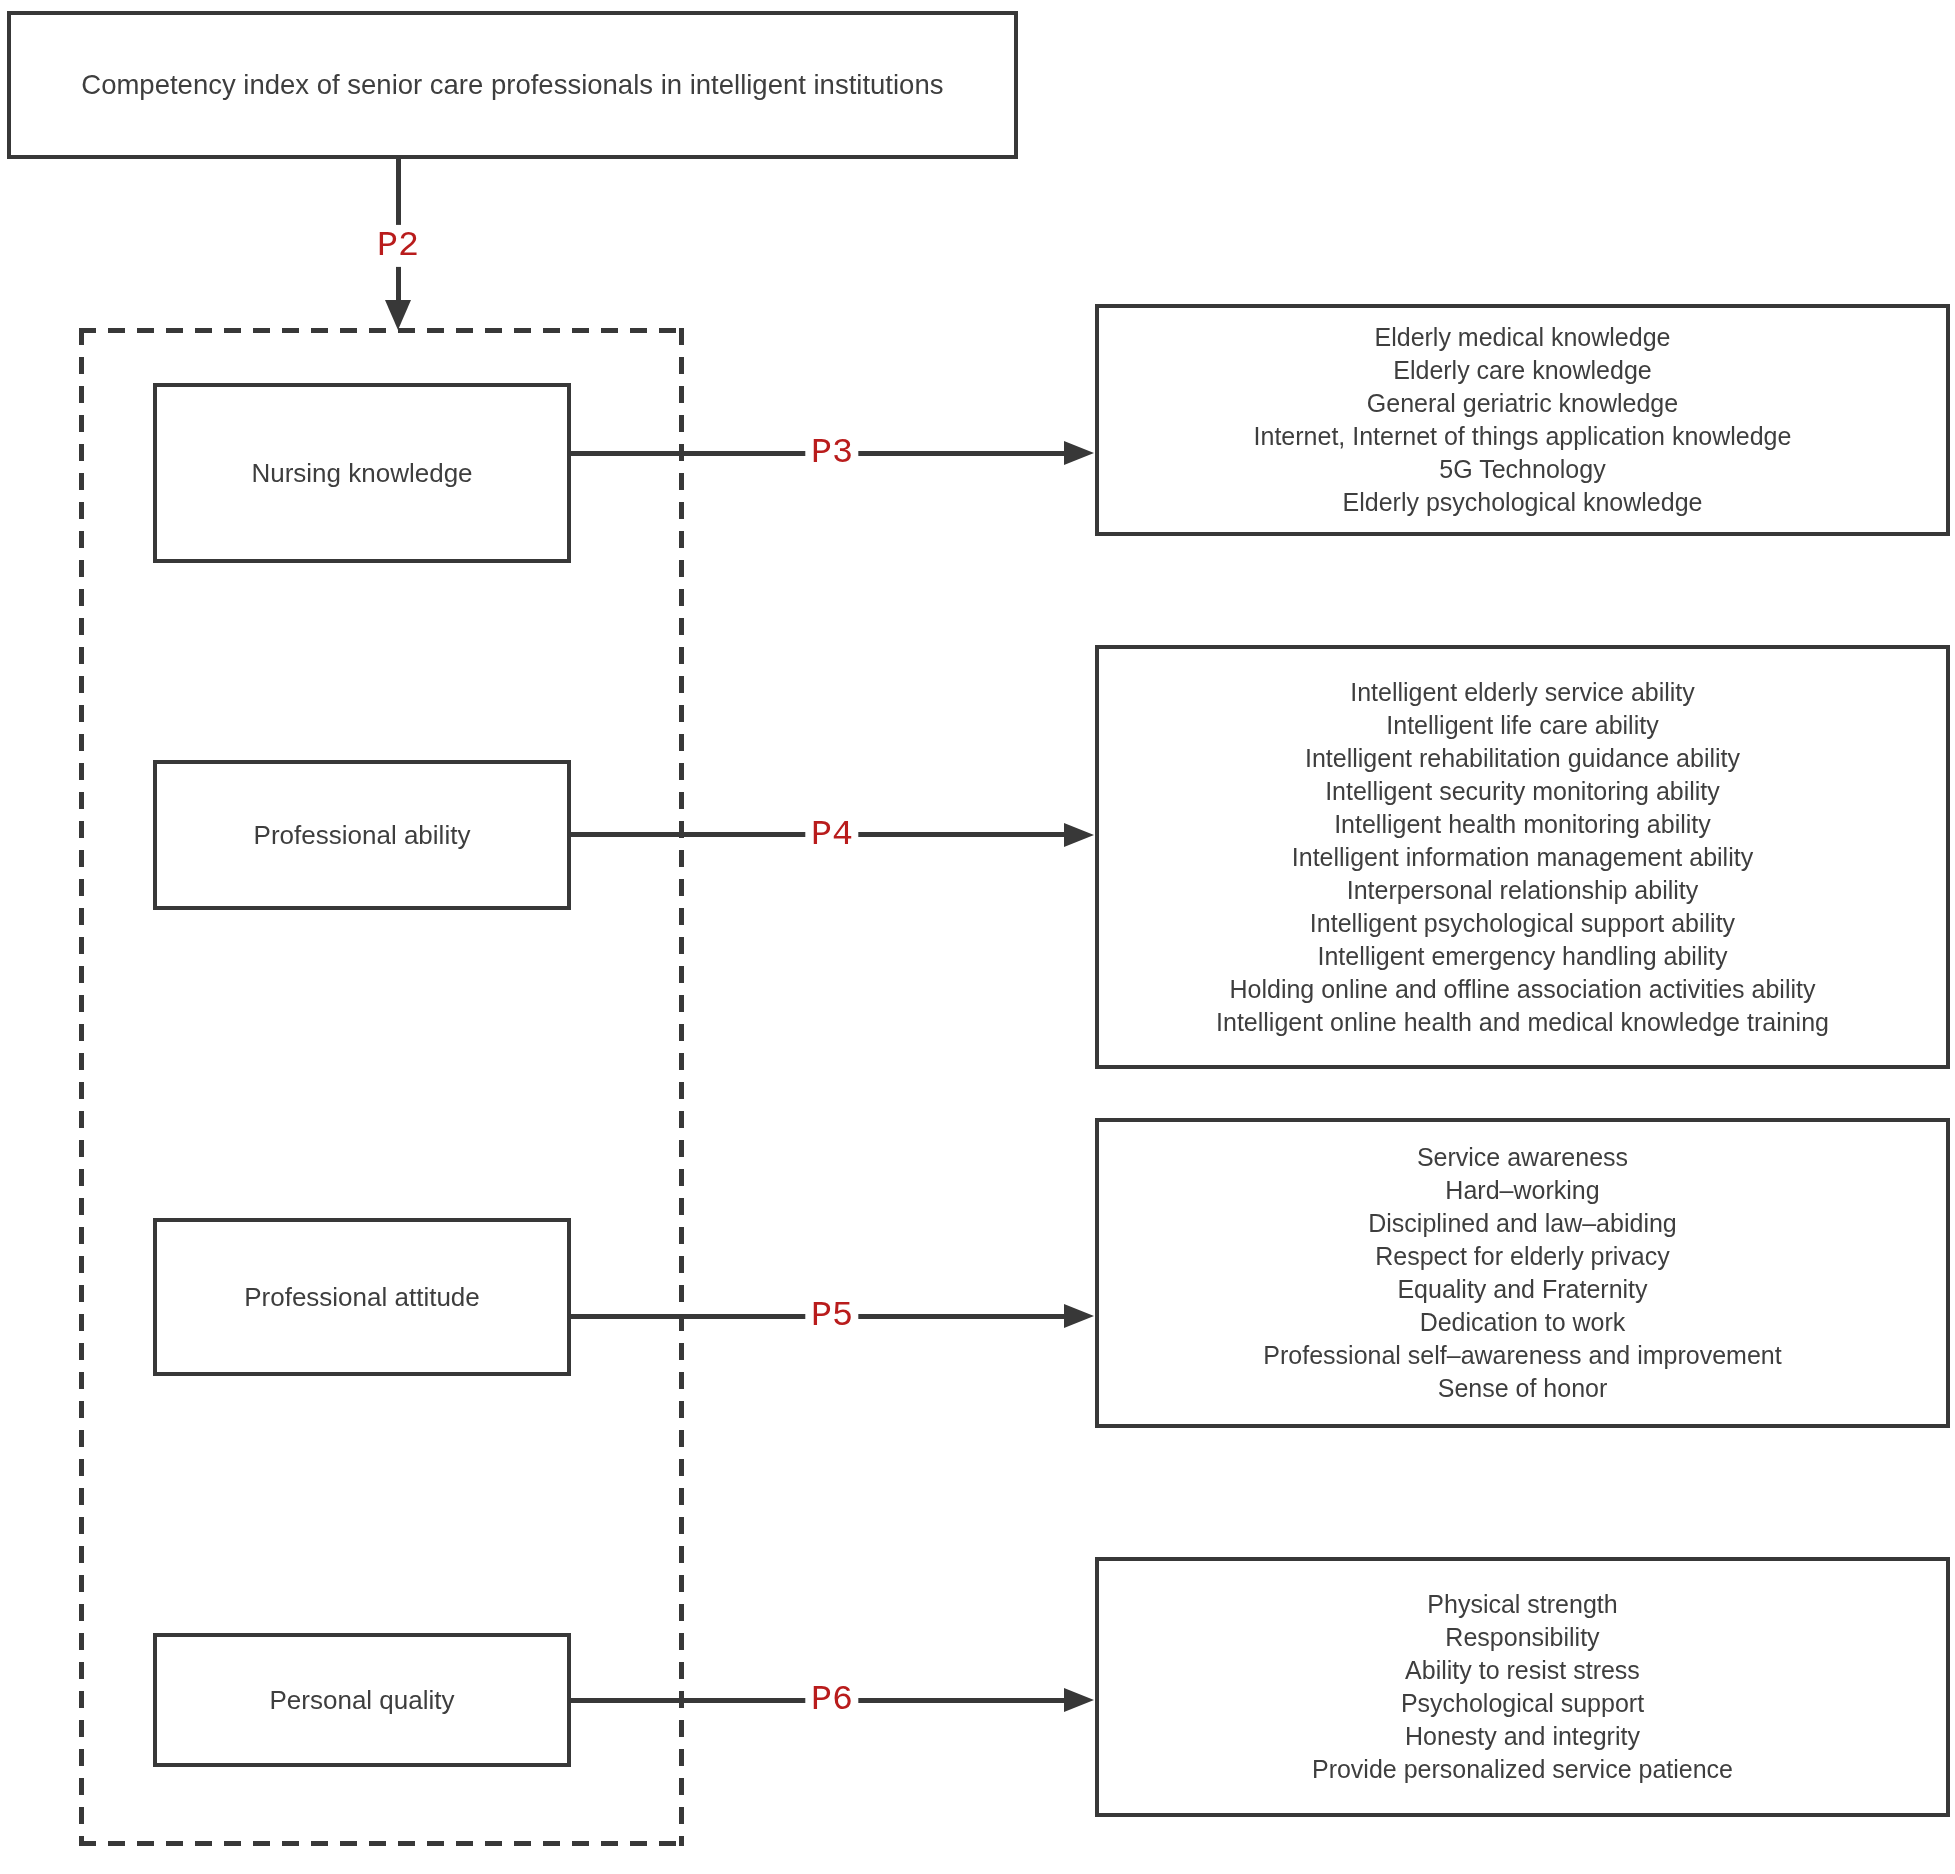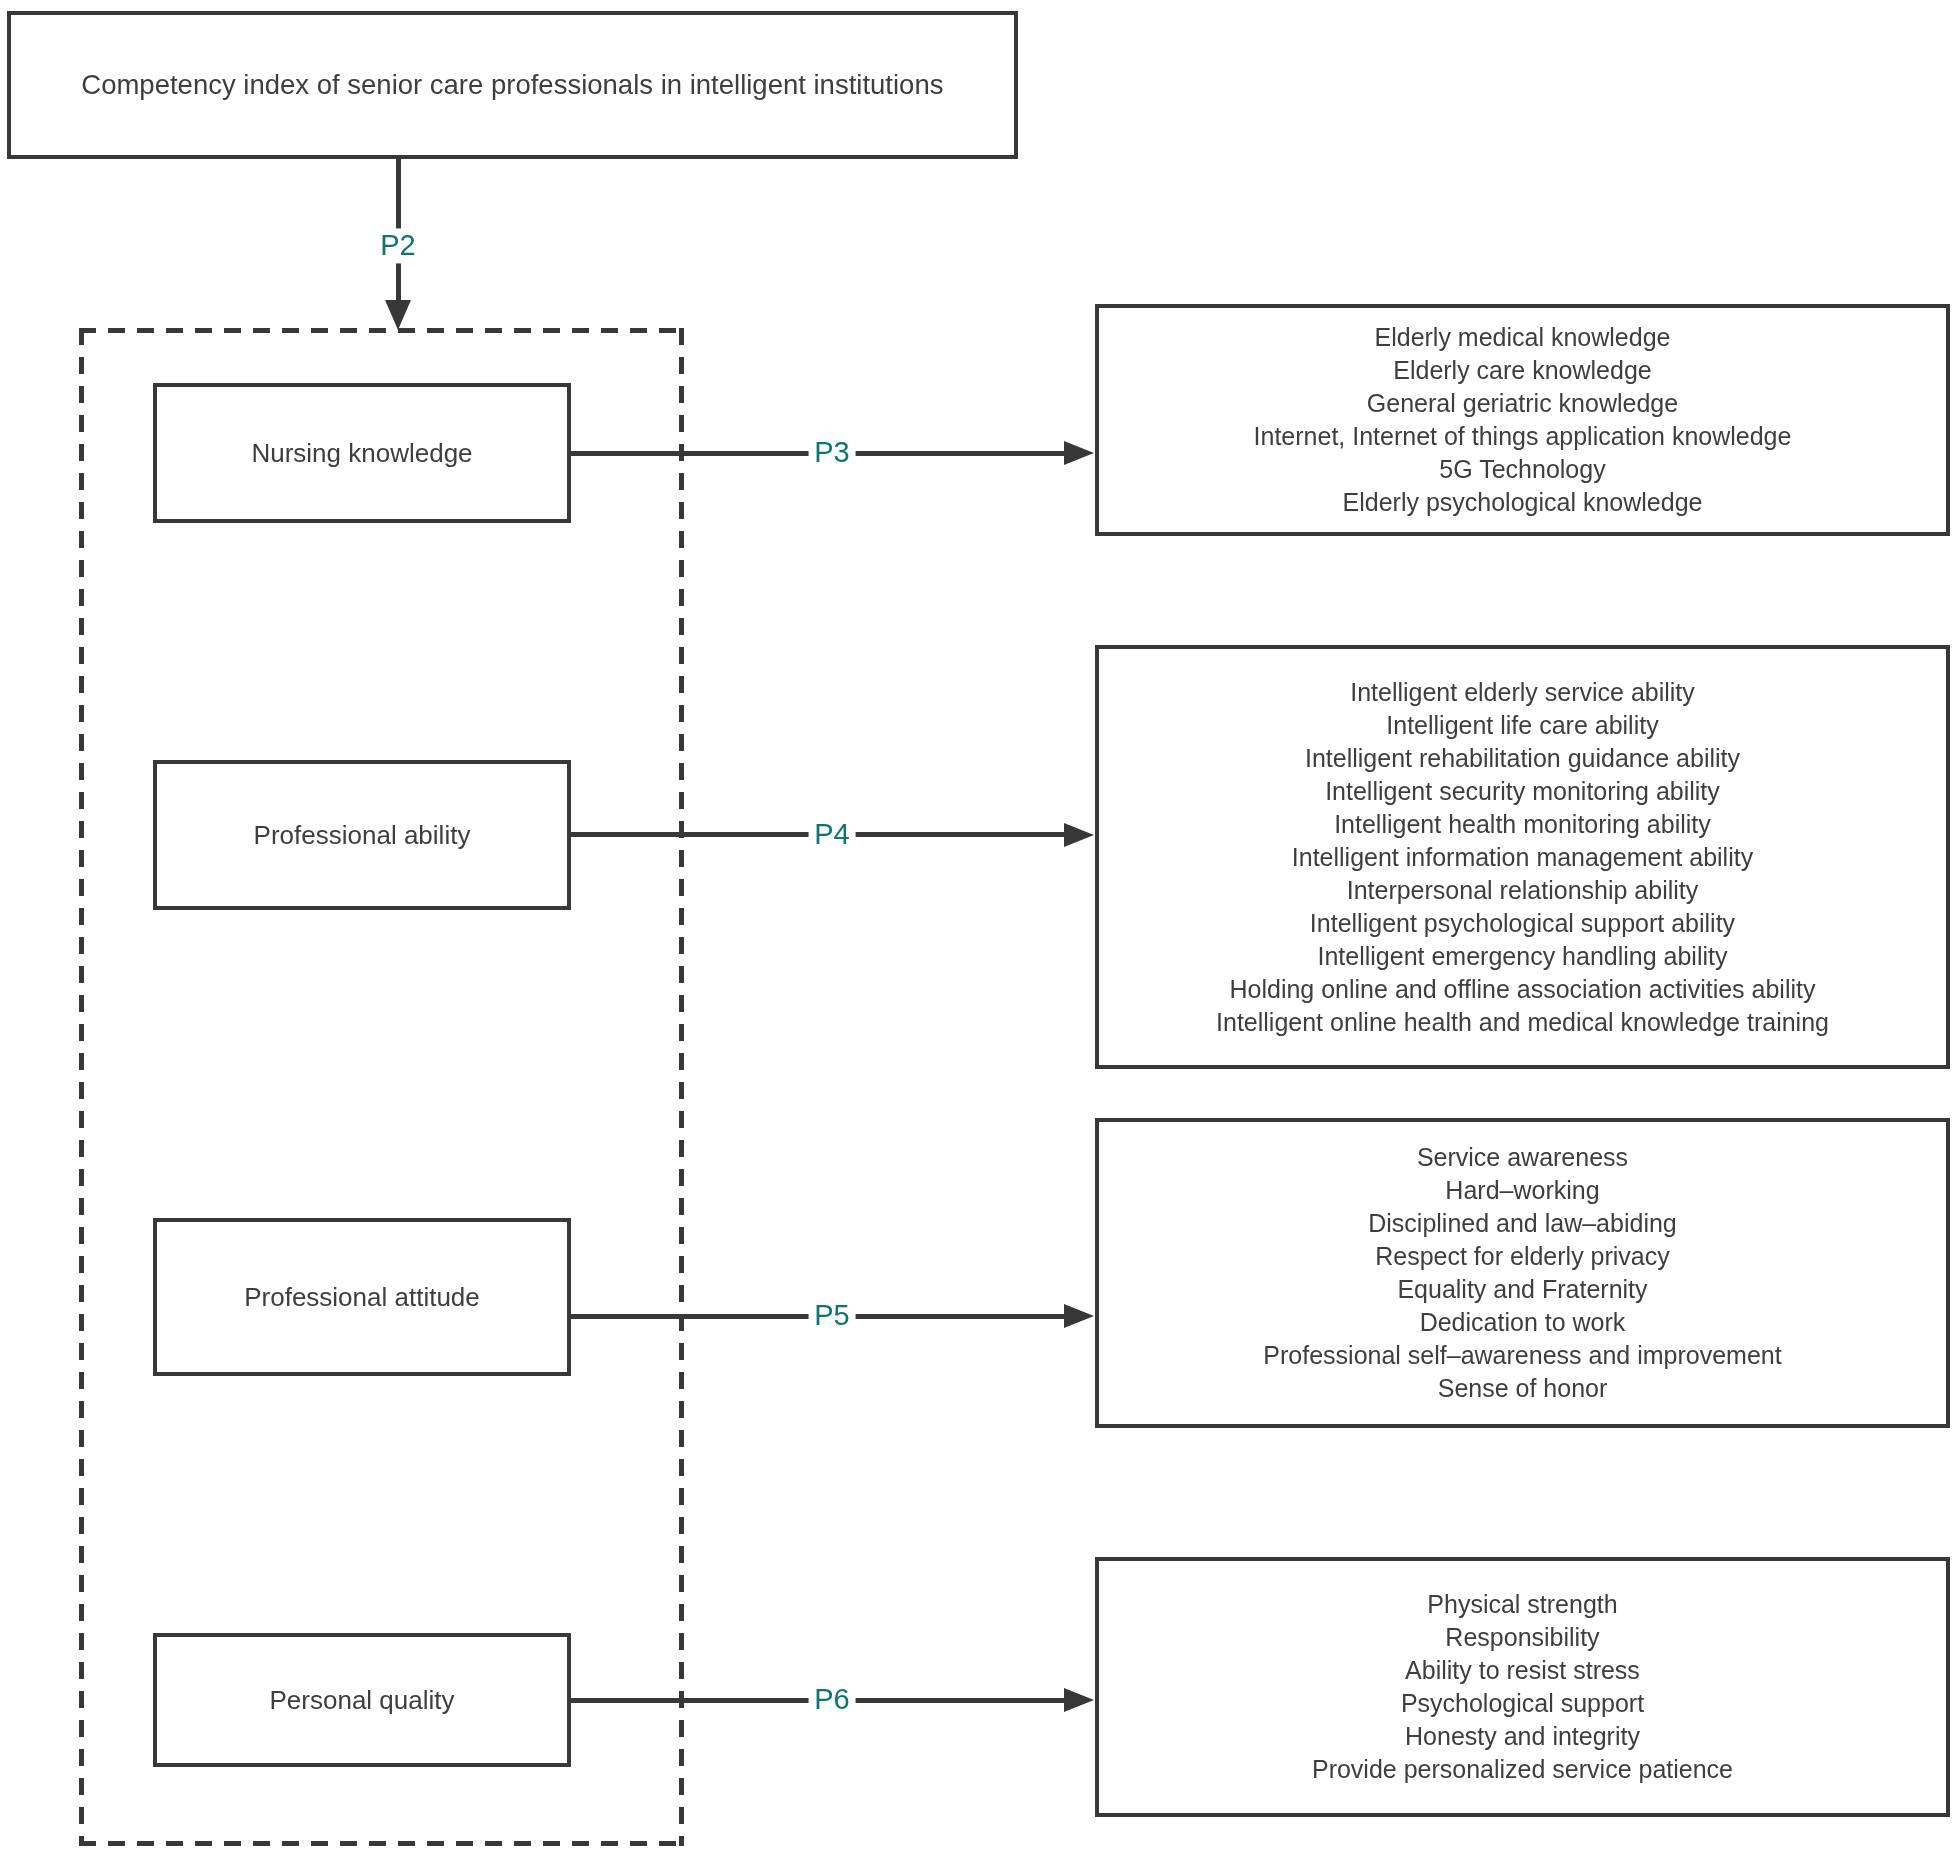--- a/index.html
+++ b/index.html
@@ -21,21 +21,21 @@
     display: flex;
     align-items: center;
     justify-content: center;
     text-align: center;
   }
   .root-node {
     left: 6.9px; top: 11.4px; width: 1011px; height: 148px;
     font-size: 27.5px;
   }
   .cat-node { left: 153px; width: 418px; font-size: 26px; }
-  .cat-r0 { top: 383px;  height: 140px; }
+  .cat-r0 { top: 383px;  height: 180px; }
   .cat-r1 { top: 760px; height: 150px; }
   .cat-r2 { top: 1198px; height: 158px; margin-top: 20px; }
   .cat-r3 { top: 1633px; height: 134px; }
 
   .panel { left: 1095px; width: 855px; font-size: 25px; line-height: 33px; }
   .panel-r0 { top: 304px;  height: 232px; }
   .panel-r1 { top: 645px; height: 424px; }
   .panel-r2 { top: 1118px; height: 310px; }
   .panel-r3 { top: 1557px; height: 260px; }
   .panel-items { white-space: pre-line; text-align: center; padding: 4.6px 11.4px; }
@@ -74,23 +74,24 @@
   .head-r0 { top: 441px; }
   .head-r1 { top: 823px; }
   .head-r2 { top: 1304px; }
   .head-r3 { top: 1688px; }
 
   .plabel {
     position: absolute;
     transform: translate(-50%, -50%);
     background: #ffffff;
     padding: 1.1px 5.7px;
-    font-size: 29px;
-    color: #0f766e;
+    font-size: 35px;
+    color: #b91c1c;
     z-index: 3;
+    font-family: Liberation Mono, monospace;
   }
   .plabel-p2 { left: 398px; top: 246px; }
   .plabel-h { left: 832px; }
   .plabel-r0 { top: 453px; }
   .plabel-r1 { top: 835px; }
   .plabel-r2 { top: 1316px; }
   .plabel-r3 { top: 1700px; }
 
   
   .dash-box { position: absolute; left: 79px; top: 328px; width: 605px; height: 1518px; }

